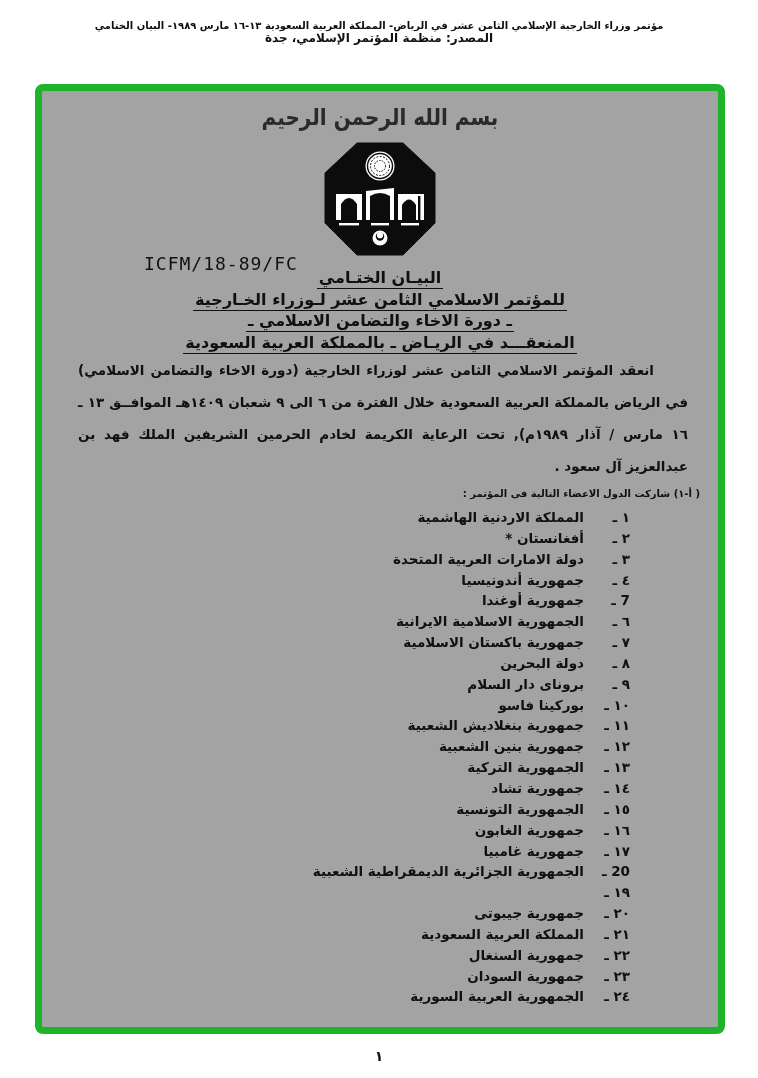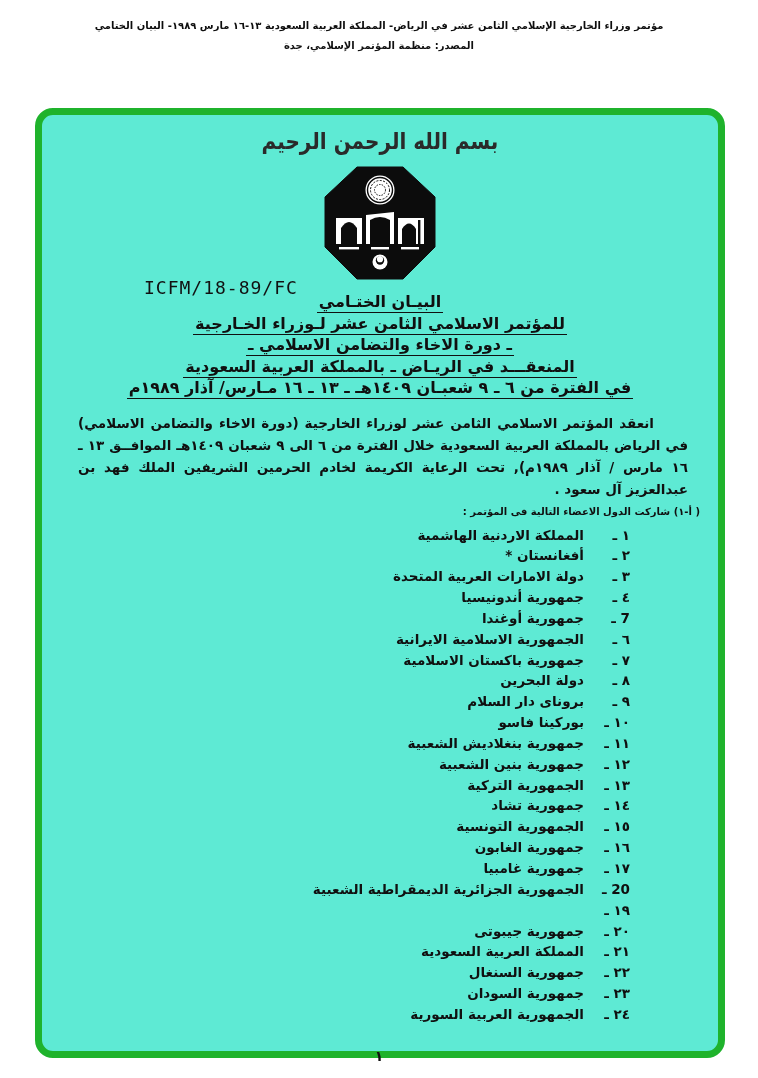--- a/index.html
+++ b/index.html
@@ -14,29 +14,29 @@
   
   .top-header{
     position:absolute;top:20px;left:0;width:758px;
     text-align:center;direction:rtl;
   }
   .top-header .h1{
     font-size:10px;font-weight:700;letter-spacing:0;
     color:#0d0d0d;
   }
   .top-header .h2{
-    margin-top:9px;font-size:10px;font-weight:700;color:#111;
+    font-size:12px;font-weight:700;color:#111;
   }
   
   .frame{
-    position:absolute;left:35px;top:108px;
+    position:absolute;left:35px;top:84px;
     width:676px;height:936px;
     border:7px solid #1fb32c;
-    border-radius:18px;
-    background:#5eead4;
+    border-radius:8px;
+    background:#a3a3a3;
   }
   
   .basmala{
     margin-top:14px;
     text-align:center;direction:rtl;
     font-size:20px;font-weight:700;color:#2a2a2a;
     letter-spacing:-1px;
     transform:scaleY(1.15);
     filter:blur(.3px);
   }
@@ -51,24 +51,24 @@
   
   .titles{ margin-top:6px;text-align:center;direction:rtl; }
   .title-line{ line-height:21.5px; }
   .title-line span{
     font-size:16px;font-weight:700;color:#101010;
     border-bottom:1.6px solid #101010;
     padding:0 2px 1px 2px;
   }
   
   .para{
-    margin:13px 30px 0 36px;
+    margin:1px 30px 0 36px;
     direction:rtl;text-align:justify;
     font-size:13.5px;font-weight:700;color:#101010;
-    line-height:22px;
+    line-height:32px;
     text-indent:34px;
   }
   .list-intro{
     margin:1px 18px 0 36px;
     direction:rtl;text-align:right;
     font-size:10px;font-weight:700;color:#101010;
     line-height:22px;
   }
   
   .members{
@@ -130,21 +130,20 @@
     </svg>
   </div>
 
   <div class="ref">ICFM/18-89/FC</div>
 
   <div class="titles" id="titles">
       <div class="title-line"><span>البيـان الختـامي</span></div>
       <div class="title-line"><span>للمؤتمر الاسلامي الثامن عشر لـوزراء الخـارجية</span></div>
       <div class="title-line"><span>ـ دورة الاخاء والتضامن الاسلامي ـ</span></div>
       <div class="title-line"><span>المنعقـــد في الريـاض ـ بالمملكة العربية السعودية</span></div>
-      <div class="title-line"><span>في الفترة من ٦ ـ ٩ شعبـان ١٤٠٩هـ ـ ١٣ ـ ١٦ مـارس/ آذار ١٩٨٩م</span></div>
     </div>
 
   <div class="para">انعقد المؤتمر الاسلامي الثامن عشر لوزراء الخارجية (دورة الاخاء والتضامن الاسلامي) في الرياض بالمملكة العربية السعودية خلال الفترة من ٦ الى ٩ شعبان ١٤٠٩هـ الموافــق ١٣ ـ ١٦ مارس / آذار ١٩٨٩م), تحت الرعاية الكريمة لخادم الحرمين الشريفين الملك فهد بن عبدالعزيز آل سعود .</div>
 
   <div class="list-intro">( أ-١) شاركت الدول الاعضاء التالية فى المؤتمر :</div>
 
   <div class="members" id="members">
       <div class="member-row">
         <span class="m-num">١ ـ</span>
         <span class="m-name">المملكة الاردنية الهاشمية</span>

